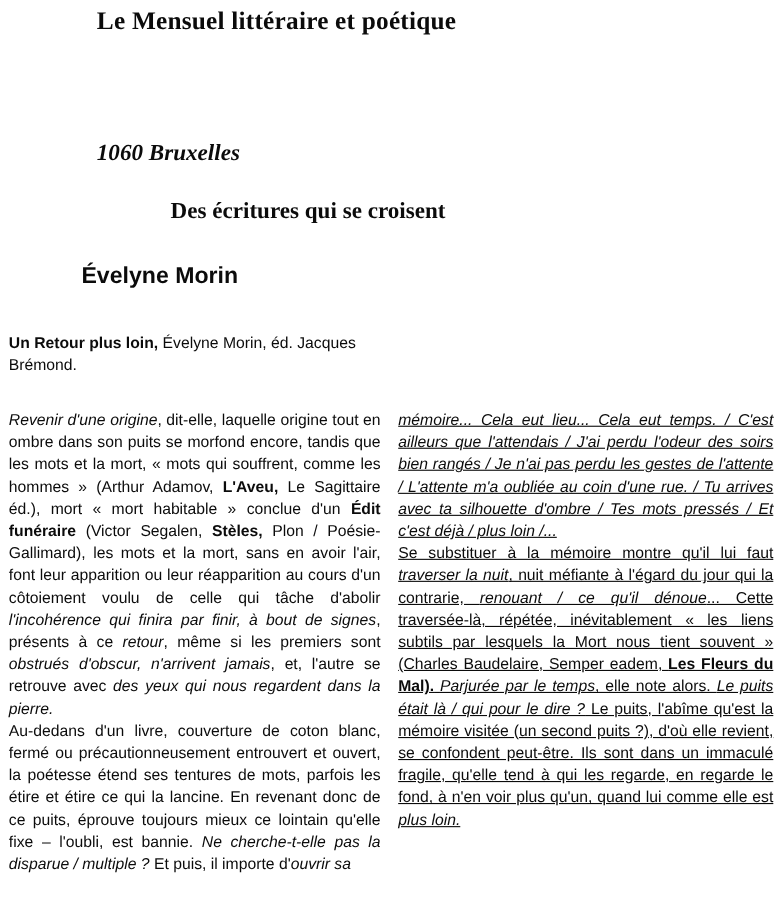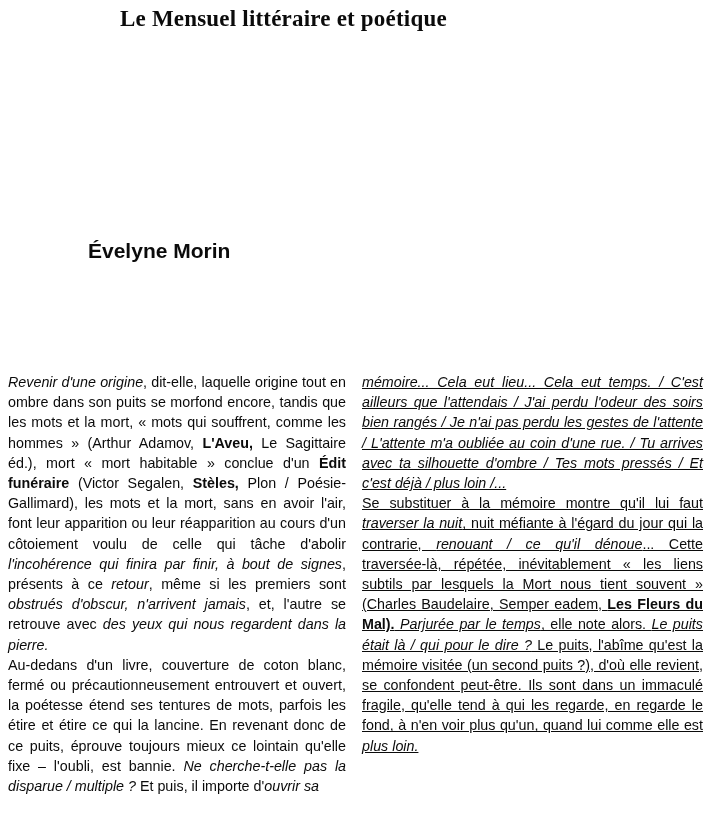--- a/index.html
+++ b/index.html
@@ -8,40 +8,40 @@
     background: #ffffff;
     font-family: "Liberation Sans", sans-serif;
   }
   .page {
     position: relative;
     width: 708px; height: 835px;
     background: #ffffff;
     color: #0b0b0b;
     overflow: hidden;
   }
-  .serif { font-family: "Liberation Serif", serif; margin-left: 32px; }
+  .serif { font-family: "Liberation Serif", serif; }
 
   .h-magazine {
     position: absolute; left: 88px; top: 6px;
     font-size: 23px; font-weight: 700; letter-spacing: .2px;
   }
   .h-issue {
     position: absolute; left: 88px; top: 64px;
     font-size: 23px; font-weight: 700;
   }
   .h-city {
     position: absolute; left: 88px; top: 126px;
     font-size: 21px; font-weight: 700; font-style: italic;
   }
   .h-article {
     position: absolute; left: 155px; top: 179px;
     font-size: 21px; font-weight: 700;
   }
   .h-author {
-    position: absolute; left: 88px; top: 239px;
+    position: absolute; left: 74px; top: 239px;
     font-family: "Liberation Sans", sans-serif;
     font-size: 21px; font-weight: 700;
   }
 
   .booknote {
     position: absolute; left: 8px; top: 303px; width: 338px;
     font-size: 14.3px; line-height: 19.5px;
     text-align: left;
   }
 
@@ -65,24 +65,27 @@
   }
 </style>
 </head>
 <body style="background: rgb(255, 255, 255);">
 
 <div class="page" style="color: rgb(11, 11, 11);">
 
   <div class="serif h-magazine">Le Mensuel littéraire et poétique</div>
 
 
+  <div class="serif h-city">1060 Bruxelles</div>
 
+  <div class="serif h-article">Des écritures qui se croisent</div>
 
   <div class="h-author">Évelyne Morin</div>
 
+  <div class="booknote"><span class="seg-bold">Un Retour plus loin, </span><span class="seg-normal">Évelyne Morin, éd. Jacques Brémond.</span></div>
 
   <div class="col col-left">
     <p><span class="seg-italic">Revenir d'une origine</span><span class="seg-normal">, dit-elle, laquelle origine tout en ombre dans son puits se morfond encore, tandis que les mots et la mort, « mots qui souffrent, comme les hommes » (Arthur Adamov, </span><span class="seg-bold">L'Aveu,</span><span class="seg-normal"> Le Sagittaire éd.), mort « mort habitable » conclue d'un </span><span class="seg-bold">Édit funéraire</span><span class="seg-normal"> (Victor Segalen, </span><span class="seg-bold">Stèles,</span><span class="seg-normal"> Plon / Poésie-Gallimard), les mots et la mort, sans en avoir l'air, font leur apparition ou leur réapparition au cours d'un côtoiement voulu de celle qui tâche d'abolir </span><span class="seg-italic">l'incohérence qui finira par finir, à bout de signes</span><span class="seg-normal">, présents à ce </span><span class="seg-italic">retour</span><span class="seg-normal">, même si les premiers sont </span><span class="seg-italic">obstrués d'obscur, n'arrivent jamais</span><span class="seg-normal">, et, l'autre se retrouve avec </span><span class="seg-italic">des yeux qui nous regardent dans la pierre.</span></p>
     <p><span class="seg-normal">Au-dedans d'un livre, couverture de coton blanc, fermé ou précautionneusement entrouvert et ouvert, la poétesse étend ses tentures de mots, parfois les étire et étire ce qui la lancine. En revenant donc de ce puits, éprouve toujours mieux ce lointain qu'elle fixe – l'oubli, est bannie. </span><span class="seg-italic">Ne cherche-t-elle pas la disparue / multiple ?</span><span class="seg-normal"> Et puis, il importe d'</span><span class="seg-italic">ouvrir sa</span></p>
   </div>
 
   <div class="col col-right">
     <p><span class="seg-italic">mémoire... Cela eut lieu... Cela eut temps. / C'est ailleurs que l'attendais / J'ai perdu l'odeur des soirs bien rangés / Je n'ai pas perdu les gestes de l'attente / L'attente m'a oubliée au coin d'une rue. / Tu arrives avec ta silhouette d'ombre / Tes mots pressés / Et c'est déjà / plus loin /...</span></p>
     <p><span class="seg-normal">Se substituer à la mémoire montre qu'il lui faut </span><span class="seg-italic">traverser la nuit</span><span class="seg-normal">, nuit méfiante à l'égard du jour qui la contrarie, </span><span class="seg-italic">renouant / ce qu'il dénoue</span><span class="seg-normal">... Cette traversée-là, répétée, inévitablement « les liens subtils par lesquels la Mort nous tient souvent » (Charles Baudelaire, Semper eadem, </span><span class="seg-bold">Les Fleurs du Mal).</span><span class="seg-normal"> </span><span class="seg-italic">Parjurée par le temps</span><span class="seg-normal">, elle note alors. </span><span class="seg-italic">Le puits était là / qui pour le dire ?</span><span class="seg-normal"> Le puits, l'abîme qu'est la mémoire visitée (un second puits ?), d'où elle revient, se confondent peut-être. Ils sont dans un immaculé fragile, qu'elle tend à qui les regarde, en regarde le fond, à n'en voir plus qu'un, quand lui comme elle est </span><span class="seg-italic">plus loin.</span></p>
   </div>

